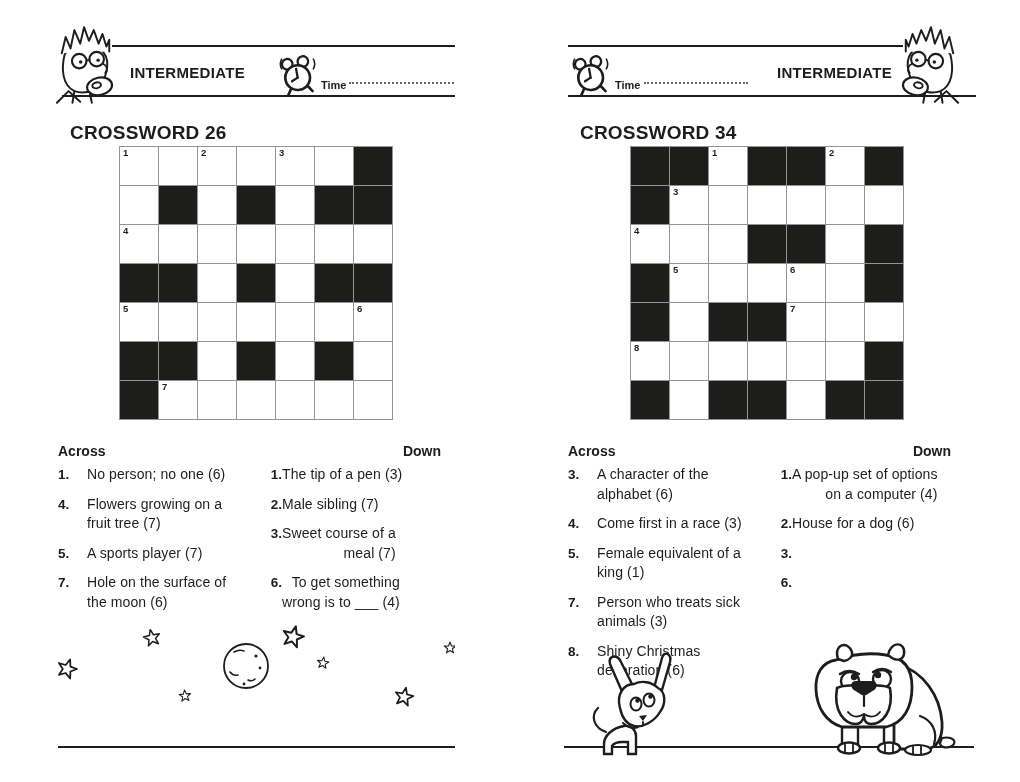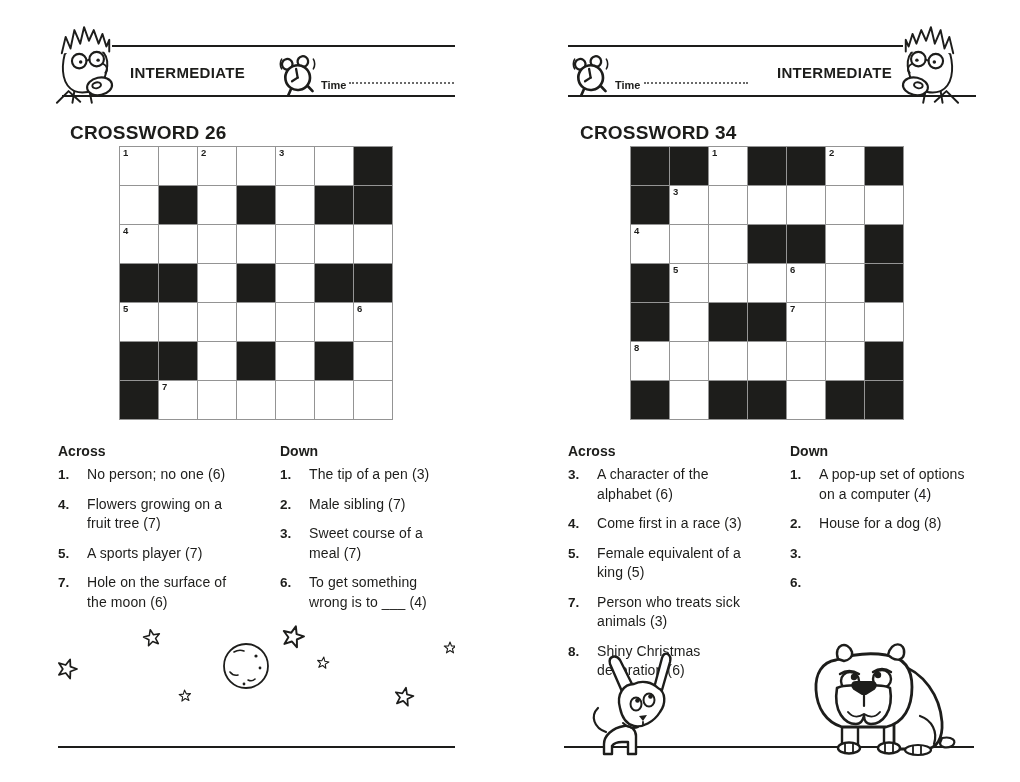--- a/index.html
+++ b/index.html
@@ -45,21 +45,21 @@
   .page.left .grid{left:61px;}
   .page.right .grid{left:62px;}
   .cell{position:relative;box-sizing:border-box;background:#fff;
     border-right:1px solid #949494;border-bottom:1px solid #949494;}
   .cell.black{background:#1d1d1b;}
   .cellnum{position:absolute;top:1px;left:3px;font-size:9.5px;font-weight:700;line-height:10px;}
 
   
   .clue-col{position:absolute;top:426px;}
   .clue-col.across{left:0;width:200px;}
-  .clue-col.down{left:222px;width:188px;}
+  .clue-col.down{left:195px;width:188px;text-align:right;}
   .clue-head{margin:17px 0 6px 0;font-size:14px;font-weight:800;}
   ol.clue-list{list-style:none;margin:0;padding:0;}
   ol.clue-list li{display:flex;margin-bottom:10px;}
   .clue-num{flex:0 0 29px;font-weight:800;font-size:13.5px;line-height:19.5px;}
   .clue-text{font-size:14px;line-height:19.5px;letter-spacing:.1px;white-space:pre-line;}
 
   
   .footer-rule{position:absolute;top:746px;height:2px;background:#1d1d1b;z-index:1;}
   .page.left .footer-rule{left:0;right:0;}
   .page.right .footer-rule{left:-4px;right:-16px;}
@@ -372,21 +372,21 @@
             <span class="clue-text">A character of the
 alphabet (6)</span>
           </li>
           <li>
             <span class="clue-num">4.</span>
             <span class="clue-text">Come first in a race (3)</span>
           </li>
           <li>
             <span class="clue-num">5.</span>
             <span class="clue-text">Female equivalent of a
-king (5)</span>
+king (1)</span>
           </li>
           <li>
             <span class="clue-num">7.</span>
             <span class="clue-text">Person who treats sick
 animals (3)</span>
           </li>
           <li>
             <span class="clue-num">8.</span>
             <span class="clue-text">Shiny Christmas
 decoration (6)</span>
@@ -396,21 +396,21 @@
     <div class="clue-col down">
       <h2 class="clue-head">Down</h2>
       <ol class="clue-list">
           <li>
             <span class="clue-num">1.</span>
             <span class="clue-text">A pop-up set of options
 on a computer (4)</span>
           </li>
           <li>
             <span class="clue-num">2.</span>
-            <span class="clue-text">House for a dog (8)</span>
+            <span class="clue-text">House for a dog (6)</span>
           </li>
           <li>
             <span class="clue-num">3.</span>
           </li>
           <li>
             <span class="clue-num">6.</span>
           </li>
         </ol>
     </div>
 

